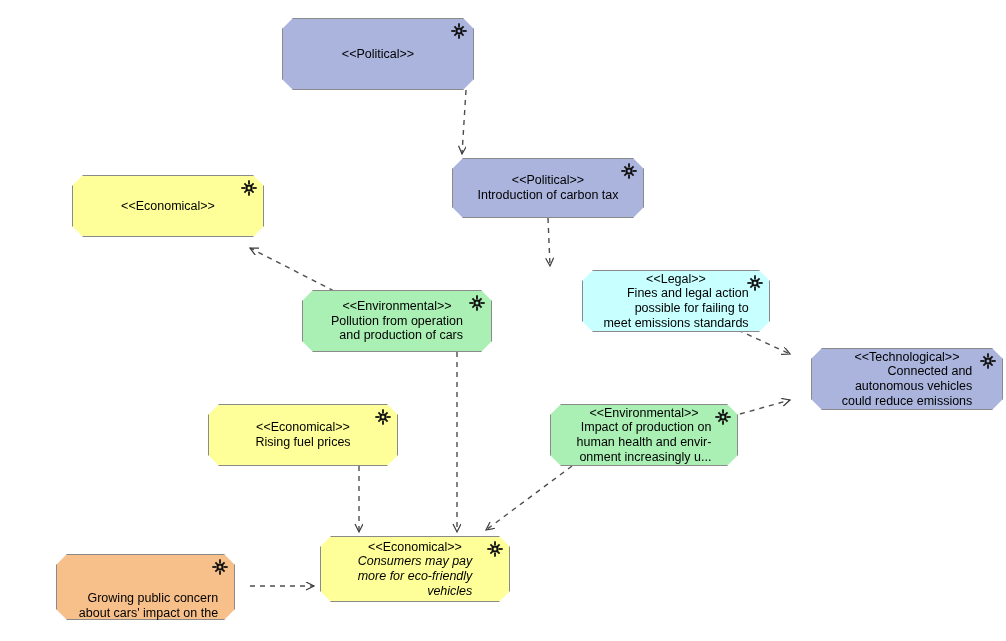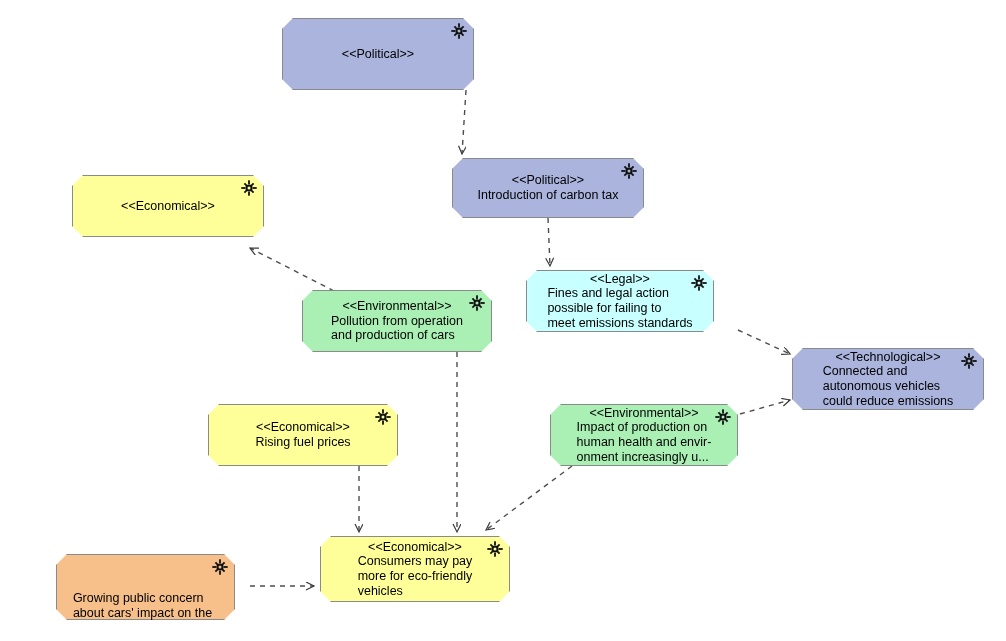--- a/index.html
+++ b/index.html
@@ -28,21 +28,21 @@
     pointer-events: none;
   }
   .node {
     position: absolute;
     box-sizing: border-box;
     border: 1px solid #8a8a8a;
     display: flex;
     flex-direction: column;
     align-items: center;
     justify-content: center;
-    text-align: left;
+    text-align: right;
     color: #000000;
     font-size: 12.5px;
     line-height: 14.6px;
     padding: 4px 10px 4px 10px;
     clip-path: polygon(
       11px 0,
       calc(100% - 11px) 0,
       100% 11px,
       100% calc(100% - 11px),
       calc(100% - 11px) 100%,
@@ -139,21 +139,21 @@
           <rect x="7.1" y="1.5" width="1.8" height="13" transform="rotate(45 8 8)"></rect>
           <rect x="7.1" y="1.5" width="1.8" height="13" transform="rotate(-45 8 8)"></rect>
         </g>
         <circle cx="8" cy="8" r="1.5" fill="#aab4dd"></circle>
       </svg>
     </span>
     <span class="stereotype">&lt;&lt;Political&gt;&gt;</span>
     <span class="body-text">Introduction of carbon tax</span>
   </div>
 
-  <div class="node" style="left:526px; top:270px; width:188px; height:62px; background:#c8ffff;">
+  <div class="node" style="left:582px; top:270px; width:188px; height:62px; background:#c8ffff;">
     <span class="node-icon">
       <svg viewBox="0 0 16 16" width="16" height="16">
         <g fill="#111111">
           <circle cx="8" cy="8" r="3.6"></circle>
           <rect x="7.1" y="0.3" width="1.8" height="4"></rect>
           <rect x="7.1" y="11.7" width="1.8" height="4"></rect>
           <rect x="0.3" y="7.1" width="4" height="1.8"></rect>
           <rect x="11.7" y="7.1" width="4" height="1.8"></rect>
           <rect x="7.1" y="1.5" width="1.8" height="13" transform="rotate(45 8 8)"></rect>
           <rect x="7.1" y="1.5" width="1.8" height="13" transform="rotate(-45 8 8)"></rect>
@@ -180,21 +180,21 @@
           <rect x="7.1" y="1.5" width="1.8" height="13" transform="rotate(-45 8 8)"></rect>
         </g>
         <circle cx="8" cy="8" r="1.5" fill="#aaf0b4"></circle>
       </svg>
     </span>
     <span class="stereotype">&lt;&lt;Environmental&gt;&gt;</span>
     <span class="body-text" style="white-space: pre;">Pollution from operation
 and production of cars</span>
   </div>
 
-  <div class="node" style="left:792px; top:348px; width:192px; height:62px; background:#aab4dd;">
+  <div class="node" style="left:811px; top:348px; width:192px; height:62px; background:#aab4dd;">
     <span class="node-icon">
       <svg viewBox="0 0 16 16" width="16" height="16">
         <g fill="#111111">
           <circle cx="8" cy="8" r="3.6"></circle>
           <rect x="7.1" y="0.3" width="1.8" height="4"></rect>
           <rect x="7.1" y="11.7" width="1.8" height="4"></rect>
           <rect x="0.3" y="7.1" width="4" height="1.8"></rect>
           <rect x="11.7" y="7.1" width="4" height="1.8"></rect>
           <rect x="7.1" y="1.5" width="1.8" height="13" transform="rotate(45 8 8)"></rect>
           <rect x="7.1" y="1.5" width="1.8" height="13" transform="rotate(-45 8 8)"></rect>
@@ -257,21 +257,21 @@
           <rect x="7.1" y="11.7" width="1.8" height="4"></rect>
           <rect x="0.3" y="7.1" width="4" height="1.8"></rect>
           <rect x="11.7" y="7.1" width="4" height="1.8"></rect>
           <rect x="7.1" y="1.5" width="1.8" height="13" transform="rotate(45 8 8)"></rect>
           <rect x="7.1" y="1.5" width="1.8" height="13" transform="rotate(-45 8 8)"></rect>
         </g>
         <circle cx="8" cy="8" r="1.5" fill="#ffff99"></circle>
       </svg>
     </span>
     <span class="stereotype">&lt;&lt;Economical&gt;&gt;</span>
-    <span class="body-text" style="white-space: pre;">Consumers may pay
+    <span class="body-text" style="white-space: pre; font-style: italic;">Consumers may pay
 more for eco-friendly
 vehicles</span>
   </div>
 
   <div class="node" style="left:56px; top:554px; width:179px; height:66px; background:#f7c08a;">
     <span class="node-icon">
       <svg viewBox="0 0 16 16" width="16" height="16">
         <g fill="#111111">
           <circle cx="8" cy="8" r="3.6"></circle>
           <rect x="7.1" y="0.3" width="1.8" height="4"></rect>

